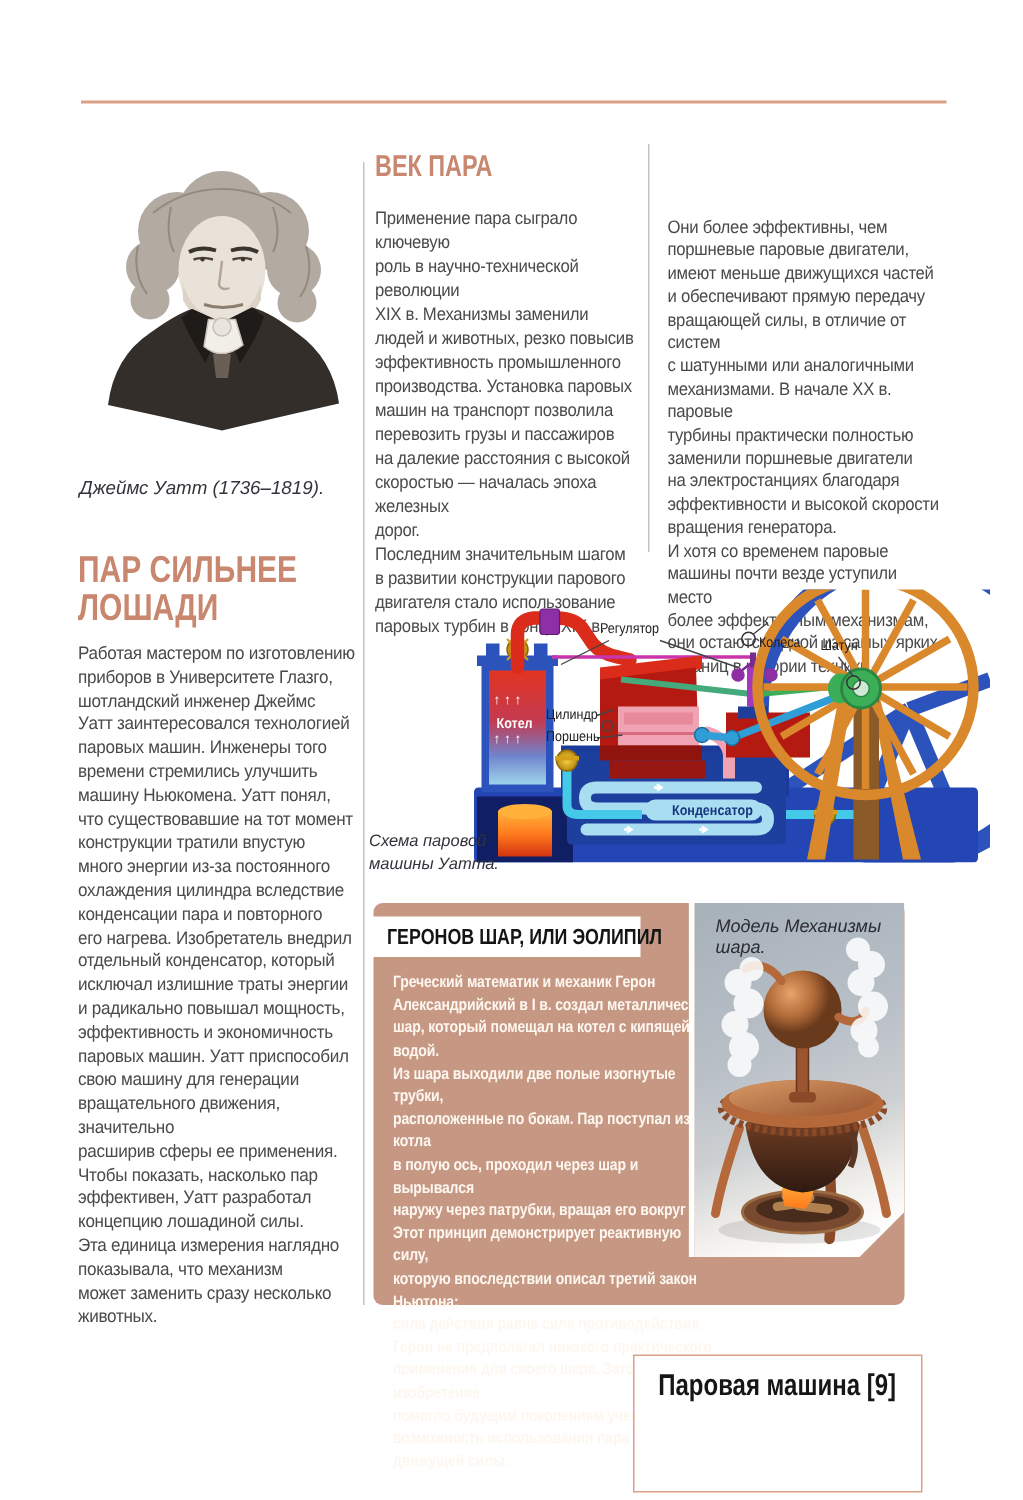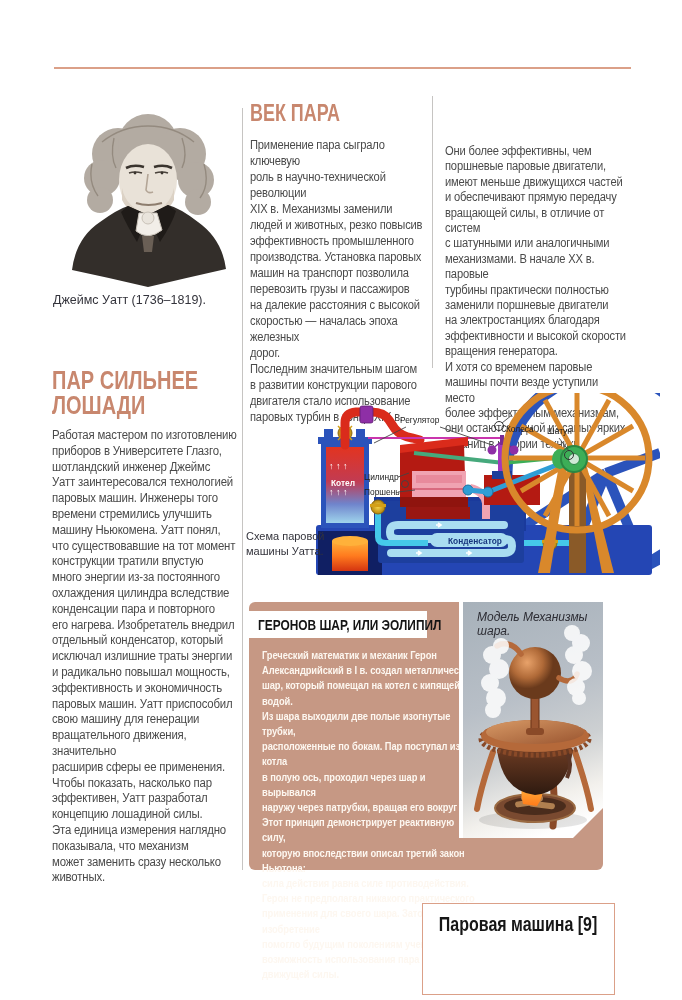--- a/index.html
+++ b/index.html
@@ -5,21 +5,21 @@
   html,body{margin:0;padding:0;background:#ffffff;}
   #page{position:relative;width:682px;height:1000px;background:#fff;overflow:hidden;
         font-family:"Liberation Sans",sans-serif;}
   .abs{position:absolute;}
   .pre{white-space:pre-line;}
   .rule-h{position:absolute;height:2px;background:#dba088;}
   .rule-v{position:absolute;width:1px;background:#c6c4c2;}
   .heading{color:#c8876e;font-weight:bold;}
   .squeeze{display:inline-block;transform-origin:0 0;}
   .body-text{font-size:12px;line-height:15.9px;letter-spacing:-0.2px;color:#4a4a4a;}
-  .caption{color:#33333b;font-size:12.5px;line-height:15px;}
+  .caption{font-style:italic;color:#33333b;font-size:12.5px;line-height:15px;margin-top:25px;}
   .dlabel{position:absolute;font-size:9.5px;color:#222;line-height:10px;}
   .dlabel>span{display:inline-block;transform:scaleX(0.88);transform-origin:0 0;white-space:nowrap;}
   #heron-box{position:absolute;left:249px;top:602px;width:354px;height:268px;
              background:#c69884;border-radius:6px;}
   #heron-title-box{position:absolute;left:-3px;top:9px;width:181px;height:27px;background:#ffffff;
                    display:flex;align-items:center;}
   #heron-title{font-weight:bold;color:#141414;font-size:14.5px;white-space:nowrap;
                margin-left:12px;transform:scaleX(0.82);transform-origin:0 0;}
   #heron-body{position:absolute;left:13px;top:46px;width:256px;font-weight:bold;
               font-size:11px;line-height:15.2px;letter-spacing:-0.1px;color:#fdf7f0;
@@ -116,21 +116,21 @@
 расширив сферы ее применения.
 Чтобы показать, насколько пар
 эффективен, Уатт разработал
 концепцию лошадиной силы.
 Эта единица измерения наглядно
 показывала, что механизм
 может заменить сразу несколько
 животных.</div>
   </div>
 
-  <div class="abs heading" style="left:250px;top:100px;font-size:23px;">
+  <div class="abs heading" style="left:250px;top:100px;font-size:20px;">
     <span class="squeeze" style="transform:scaleX(0.78);white-space:nowrap;">ВЕК ПАРА</span>
   </div>
   <div class="abs" style="left:250px;top:137px;">
     <div class="body-text pre squeeze" style="width:196px;transform:scaleX(0.93);line-height:16px;">Применение пара сыграло ключевую
 роль в научно-технической революции
 XIX в. Механизмы заменили
 людей и животных, резко повысив
 эффективность промышленного
 производства. Установка паровых
 машин на транспорт позволила

